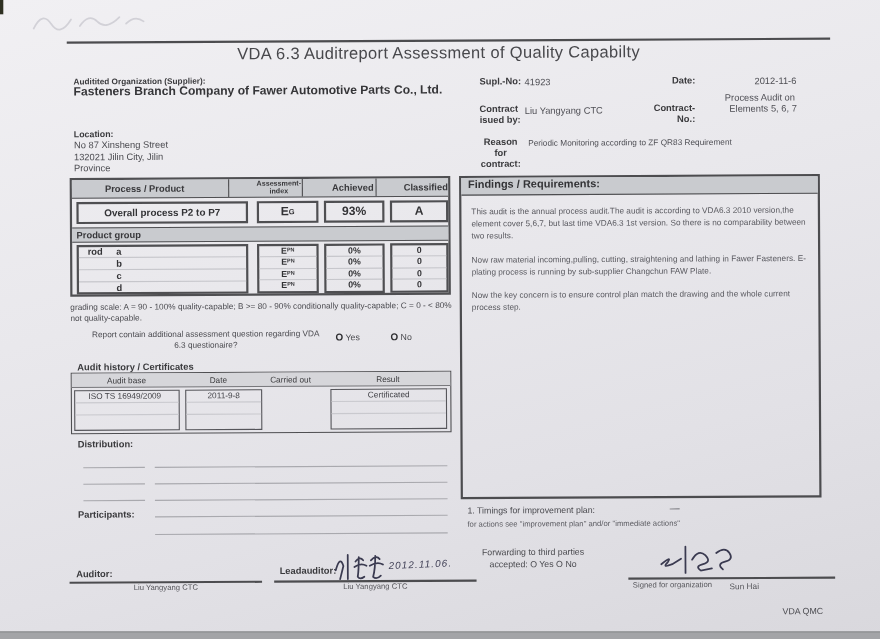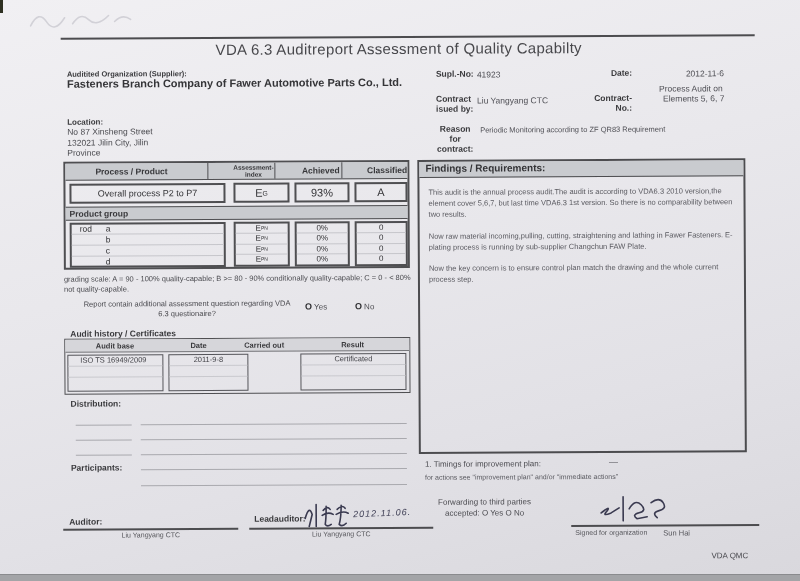--- a/index.html
+++ b/index.html
@@ -31,40 +31,40 @@
   #phead { position:absolute; left:0; top:0; width:100%; height:17px; background:#c9cbcf;
            border-bottom:1px solid #4f4f52; display:flex; }
   #phead > div { border-right:1px solid #4f4f52; display:flex; align-items:center; justify-content:center;
                  font-weight:bold; color:#38383b;margin-left:24px; }
   #phead > div:last-child { border-right:none; }
   .ph1 { width:164px; justify-content:flex-start !important; padding-left:6px; font-size:8.5px; }
   .ph2 { width:61px; flex-direction:column; font-size:6.5px; line-height:1.1; }
   .ph3 { width:60px; font-size:8.5px; }
   .ph4 { width:57px; font-size:8.5px; }
   .ibox { position:absolute; border:2px solid #4f4f52; display:flex; align-items:center; justify-content:center;
-          font-weight:normal; color:#333336; }
+          font-weight:bold; color:#333336; }
   #pgband { position:absolute; left:0; top:43px; width:100%; height:14px; background:#c9cbcf;
             border-top:1px solid #4f4f52; border-bottom:1px solid #4f4f52;
             font-size:8.5px; font-weight:bold; color:#38383b; padding:1px 0 0 4px; }
   .prow { height:11.5px; display:flex; align-items:center; width:100%;
           border-bottom:1px solid #c6c6cb; }
   .prow:last-child { border-bottom:none; }
   sub { font-size:62%; }
 
   
   #grading { left:64px; top:273px; width:352px; font-size:7.5px; color:#4b4b50; line-height:1.35; }
   #question { left:72px; top:298px; width:230px; font-size:7.5px; color:#4b4b50; text-align:center; line-height:1.35; }
   .radio { font-weight:bold; font-size:9px; color:#2e2e31; margin-right:2px; }
 
   
   #ah-title { left:70px; top:327px; font-size:8.5px; }
   #atable { left:64px; top:337px; width:346px; height:56px; border:1.5px solid #4f4f52; }
   #ahead { position:absolute; left:0; top:0; width:100%; height:13px; display:flex;
            border-bottom:1px solid #77777b; background:#d6d6da; }
-  #ahead > div { font-size:7.5px; font-weight:bold; color:#3a3a3d; display:flex; align-items:center; justify-content:center; }
+  #ahead > div { font-size:7.5px; font-weight:normal; color:#3a3a3d; display:flex; align-items:center; justify-content:center; }
   .abox { position:absolute; border:1.5px solid #55555a; font-size:7.5px; color:#3f3f44; }
   .abox .r { height:11px; border-bottom:1px solid #c9c9ce; }
   .abox .r:last-child { border-bottom:none; }
 
   
   #dist-label { left:70px; top:397px; font-size:8.5px; }
   #part-label { left:70px; top:461px; font-size:8.5px; }
 
   
   #findings { left:418px; top:160px; width:328px; height:294px; border:2px solid #4c4c4f; }
@@ -235,21 +235,21 @@
         <div style="width:100px;">Audit base</div>
         <div style="width:68px;">Date</div>
         <div style="width:64px;">Carried out</div>
         <div style="width:114px;">Result</div>
       </div>
       <div class="abox" style="left:2px; top:15px; width:96px; height:37px;">
         <div class="r" style="padding:0 12px;">ISO TS 16949/2009</div>
         <div class="r"></div>
         <div class="r"></div>
       </div>
-      <div class="abox" style="left:103px; top:15px; width:80px; height:37px; text-align:center;">
+      <div class="abox" style="left:103px; top:15px; width:70px; height:37px; text-align:center;">
         <div class="r">2011-9-8</div>
         <div class="r"></div>
         <div class="r"></div>
       </div>
       <div class="abox" style="left:235px; top:15px; width:106px; height:37px; text-align:center;">
         <div class="r">Certificated</div>
         <div class="r"></div>
         <div class="r"></div>
       </div>
     </div>

